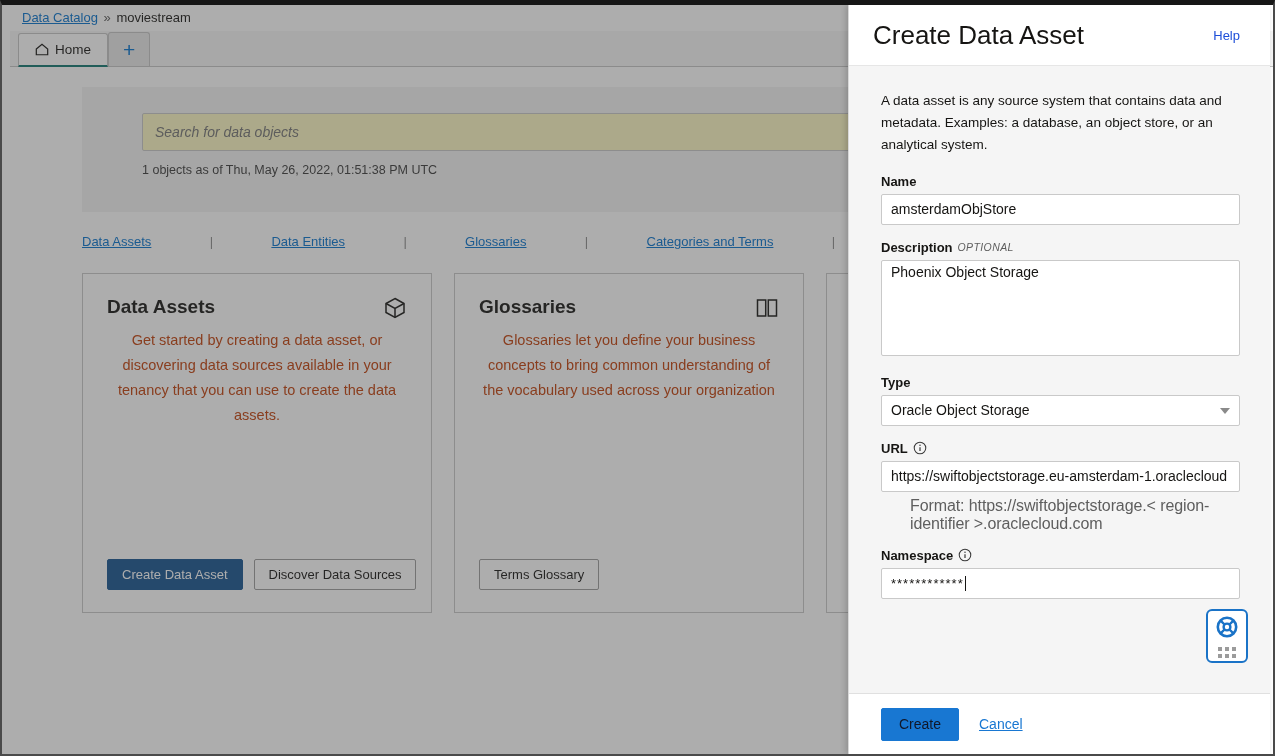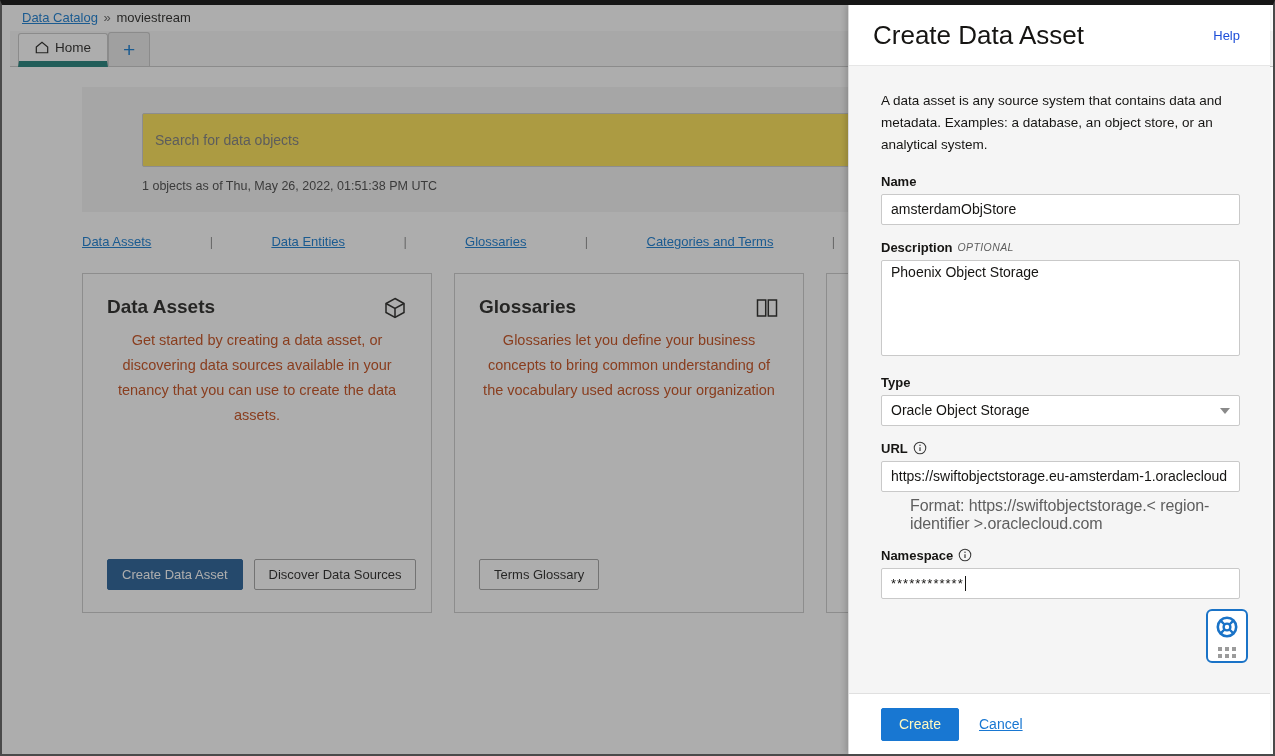--- a/index.html
+++ b/index.html
@@ -62,38 +62,39 @@
     gap: 6px;
     padding: 0 16px;
     font-size: 13.5px;
     color: #161513;
     border: 1px solid #c4c4c4;
     border-bottom: none;
     background: #e9e9e9;
     border-radius: 3px 3px 0 0;
     cursor: pointer;
   }
-  .tab.active { background: #ffffff; border-bottom: 6px solid #0f766e; margin-bottom: -1px; }
+  .tab.active { background: #ffffff; border-bottom: 2px solid #0f766e; margin-bottom: -1px; }
   .tab.plus { padding: 0 14px; color: #0572ce; font-size: 21px; font-weight: 500; }
   .home-icon { display: inline-block; width: 14px; height: 13px; }
 
   .search-panel {
     margin: 20px 72px 0 72px;
     background: #f3f3f3;
     padding: 26px 60px 18px 60px;
     height: 125px;
   }
   .search-input {
     width: 100%;
-    height: 54px;
+    height: 38px;
     border: 1px solid #c9c9c9;
     border-radius: 2px;
-    background: #fde047;
+    background: #fef9c3;
     padding: 0 12px;
     font-size: 14px;
+    font-style: italic;
     color: #6b6b6b;
     font-family: "Liberation Sans", sans-serif;
   }
   .search-meta {
     margin-top: 12px;
     font-size: 12.5px;
     color: #3a3a3a;
   }
 
   .nav-links {
@@ -362,21 +363,21 @@
     gap: 20px;
     padding: 0 32px;
   }
   .btn-create {
     height: 33px;
     min-width: 78px;
     padding: 0 16px;
     background: #1877d2;
     border: 1px solid #1877d2;
     border-radius: 2px;
-    color: #fef9c3;
+    color: #0f172a;
     font-size: 14px;
     cursor: pointer;
     font-family: "Liberation Sans", sans-serif;
   }
   .link-cancel {
     font-size: 14px;
     color: #1877d2;
     text-decoration: underline;
     cursor: pointer;
   }

